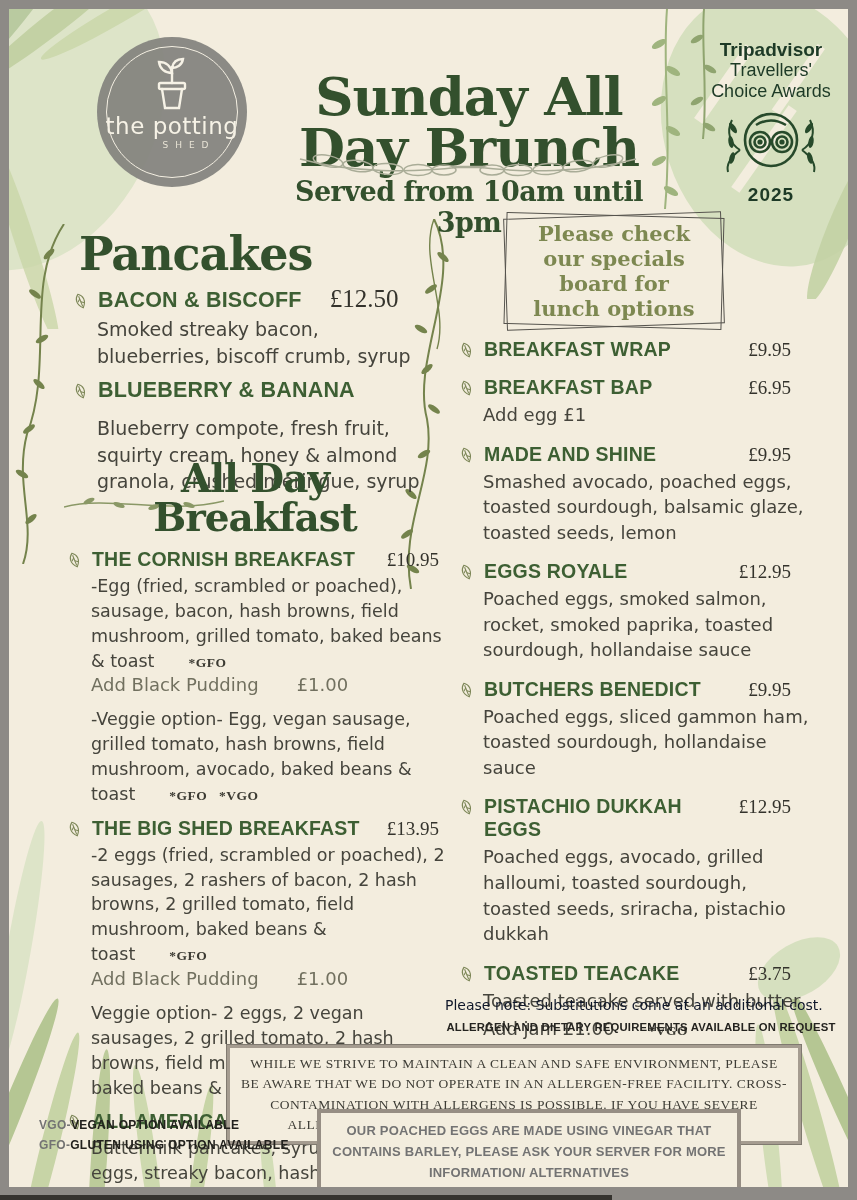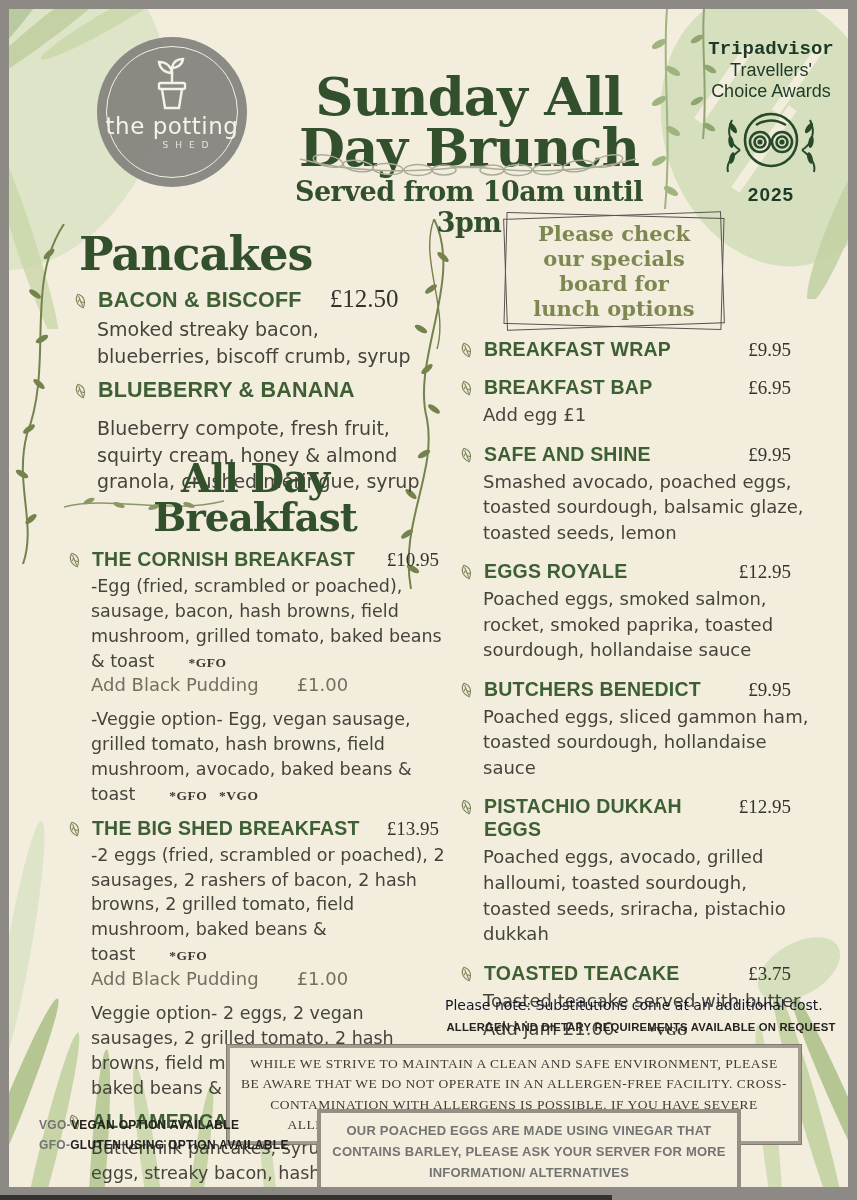--- a/index.html
+++ b/index.html
@@ -17,21 +17,21 @@
   .logo-name{color:#f6f2e6;font-size:23px;letter-spacing:.5px;margin-top:2px;font-family:"DejaVu Sans",sans-serif;}
   .logo-sub{color:#e9e4d6;font-size:9px;letter-spacing:7px;margin-top:1px;margin-left:34px;}
 
   .title-block{position:absolute;left:278px;top:22px;width:364px;text-align:center;z-index:2;
         font-family:"DejaVu Serif",serif;font-weight:800;color:#33502d;font-size:53px;line-height:51px;letter-spacing:-1px;margin-top:40px;}
   .laurel{position:absolute;left:283px;top:136px;z-index:2;}
   .served{position:absolute;left:258px;top:167px;width:404px;text-align:center;z-index:2;
         font-family:"DejaVu Serif",serif;font-weight:800;color:#33502d;font-size:27px;letter-spacing:-.5px;}
 
   .award{position:absolute;left:688px;top:30px;width:148px;text-align:center;z-index:2;color:#1d3a26;}
-  .award-l1{font-size:19px;font-weight:700;font-family:Liberation Mono, monospace;line-height:21px;}
+  .award-l1{font-size:19px;font-weight:700;font-family:Liberation Sans, sans-serif;line-height:21px;}
   .award-l2,.award-l3{font-size:18px;font-family:"Liberation Sans",sans-serif;line-height:21px;}
   .award-year{font-size:19px;font-weight:800;font-family:"Liberation Sans",sans-serif;margin-top:-2px;letter-spacing:1px;}
 
   
   .specials-box{position:absolute;left:492px;top:200px;width:226px;height:124px;z-index:2;}
   .sb-b1,.sb-b2{position:absolute;left:4px;top:6px;right:4px;bottom:6px;border:1.6px solid #55534d;}
   .sb-b1{transform:rotate(-2deg);}
   .sb-b2{transform:rotate(1.6deg);}
   .sb-text{position:absolute;inset:0;display:flex;align-items:center;justify-content:center;text-align:center;
         font-family:"DejaVu Serif",serif;font-weight:800;color:#7d8851;font-size:21px;line-height:25px;padding:0 24px;}
@@ -378,21 +378,21 @@
           </div>
           <div class="menu-item">
             <div class="item-head">
               <svg class="leaf-bullet" width="19" height="19" viewBox="0 0 19 19">
                 <g stroke="#7d8758" stroke-width="1.1" fill="none" transform="rotate(-22 9 9)">
                   <path d="M9.5,2 C14,5 15,11 9.5,16.5 C4,11 5,5 9.5,2 Z"></path>
                   <path d="M9.5,4 V15"></path>
                   <path d="M9.5,7 L6.6,9.4 M9.5,10 L12.4,12.2"></path>
                 </g>
               </svg>
-              <span class="item-name">SAFE AND SHINE</span>
+              <span class="item-name">MADE AND SHINE</span>
               <span class="item-price">£9.95</span>
             </div>
             <p class="desc">Smashed avocado, poached eggs, toasted sourdough, balsamic glaze, toasted seeds, lemon</p>
           </div>
           <div class="menu-item">
             <div class="item-head">
               <svg class="leaf-bullet" width="19" height="19" viewBox="0 0 19 19">
                 <g stroke="#7d8758" stroke-width="1.1" fill="none" transform="rotate(-22 9 9)">
                   <path d="M9.5,2 C14,5 15,11 9.5,16.5 C4,11 5,5 9.5,2 Z"></path>
                   <path d="M9.5,4 V15"></path>

